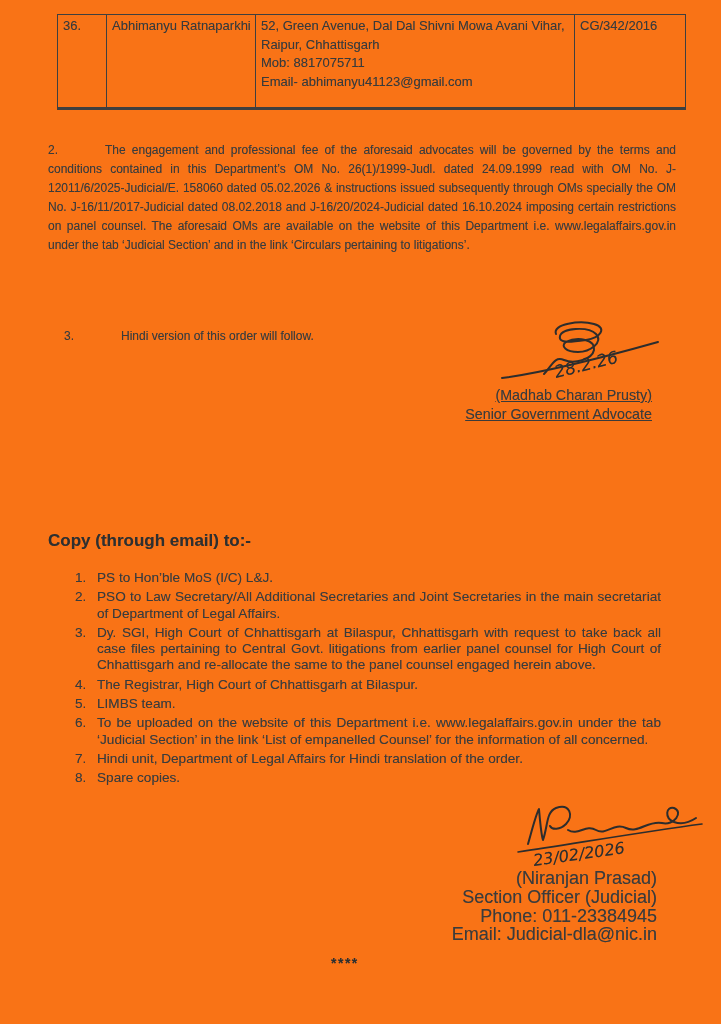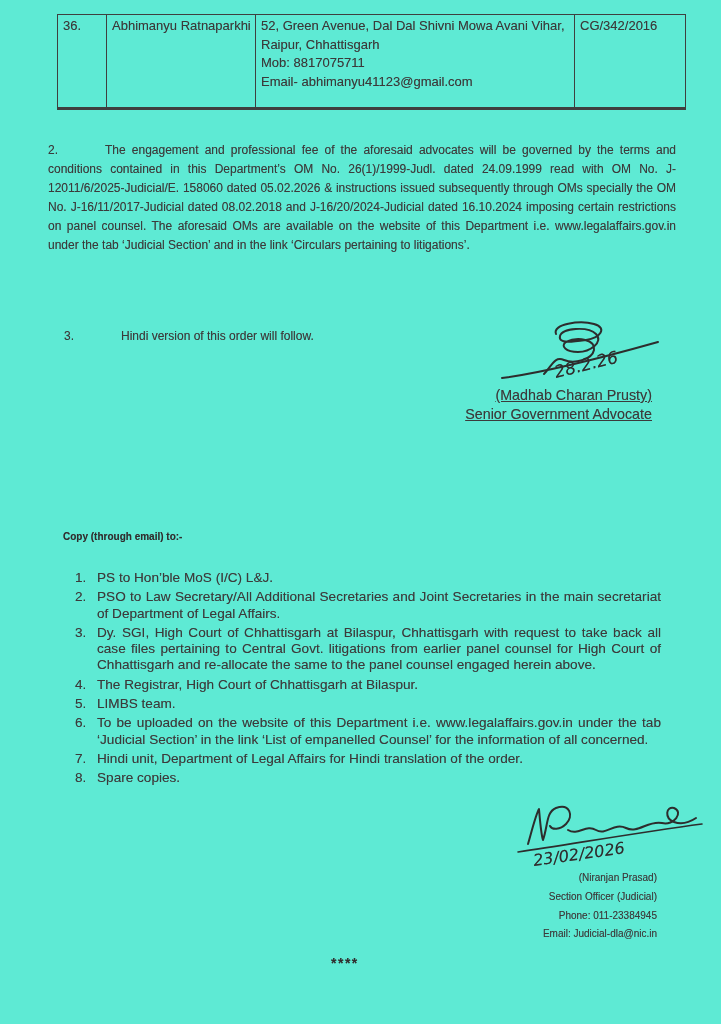--- a/index.html
+++ b/index.html
@@ -4,21 +4,21 @@
 <style>
   html,body{margin:0;padding:0;}
   body{
     background:#e8e8e8;
     font-family:"Liberation Sans", sans-serif;
   }
   .page{
     position:relative;
     width:721px;height:1024px;
     margin:0 auto;
-    background:#5eead4;
+    background:#f97316;
     color:#3c3c3c;
     overflow:hidden;
     text-shadow:0 0 .5px rgba(80,80,80,.55);
   }
   
   .adv-table{
     position:absolute;left:57px;top:14px;
     border-collapse:collapse;
     table-layout:fixed;
     width:600px;
@@ -56,26 +56,26 @@
   .ink-date{
     fill:#2d2d2d;
     font-family:"DejaVu Sans", sans-serif;
     font-style:italic;
   }
   .sig-block{
     position:absolute;text-align:right;
     font-size:14.3px;line-height:19px;color:#3b3b3b;
   }
   #sig1-block{right:69px;top:386px;text-decoration:underline;}
-  #sig2-block{right:64px;top:869px;font-size:10px;line-height:18.8px;}
+  #sig2-block{right:64px;top:869px;font-size:18px;line-height:18.8px;}
   .sig-line{display:block;}
   
   .copy-heading{
-    position:absolute;left:63px;top:531px;
-    font-size:10px;font-weight:bold;color:#2f2f2f;
+    position:absolute;left:48px;top:531px;
+    font-size:17px;font-weight:bold;color:#2f2f2f;
   }
   .copy-list{
     position:absolute;left:75px;top:570px;width:586px;
     font-size:13.6px;line-height:16.3px;color:#3b3b3b;
   }
   .copy-item{display:flex;margin-bottom:3px;}
   .copy-item .num{flex:0 0 22px;}
   .copy-item .txt{flex:1;text-align:justify;}
   
   .end-mark{

